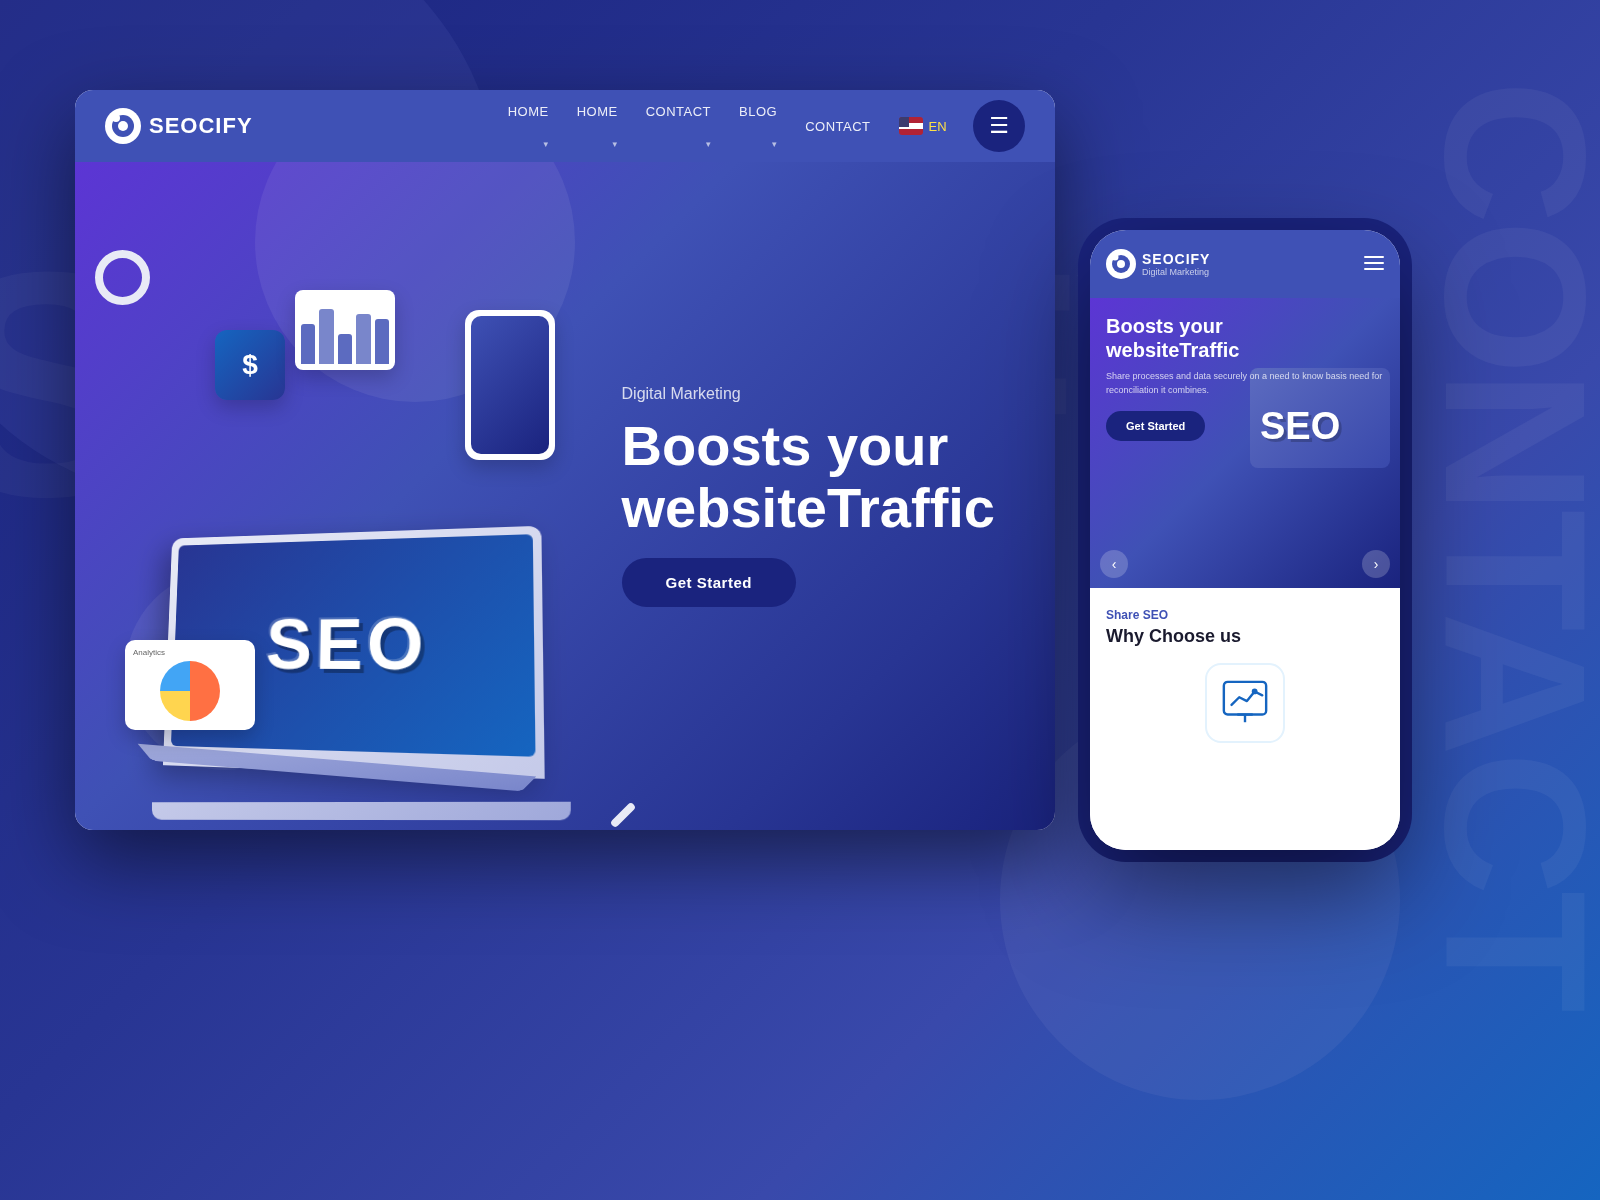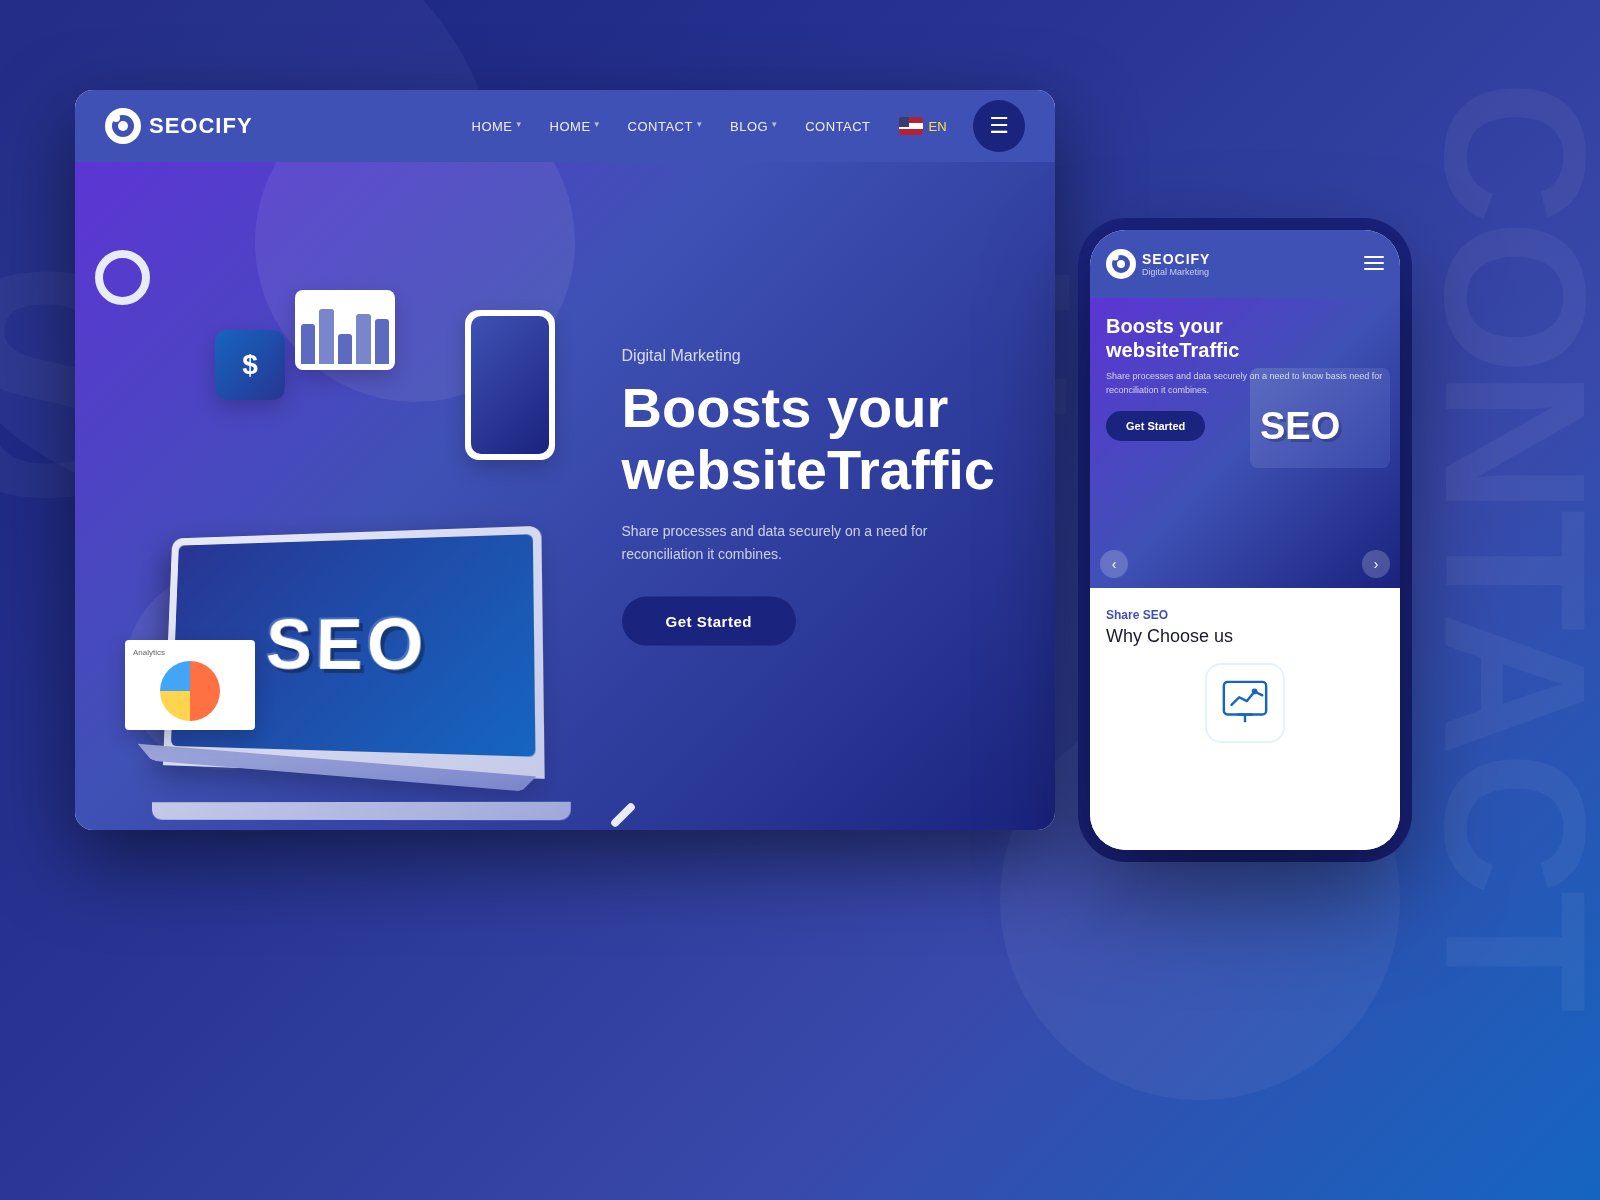--- a/index.html
+++ b/index.html
@@ -97,22 +97,23 @@
       align-items: center;
       gap: 28px;
       margin-left: auto;
       margin-right: 20px;
     }
     .nav-link {
       color: rgba(255,255,255,0.9);
       font-size: 13px;
       font-weight: 500;
       cursor: pointer;
-      display: flex; align-items: flex-start; gap: 4px;
+      display: flex; align-items: flex-end; gap: 20px;
       letter-spacing: 0.5px;
+      flex-direction: column;
     }
     .nav-chevron {
       font-size: 9px;
       opacity: 0.7;
     }
     .nav-lang {
       display: flex; align-items: center; gap: 6px;
       color: #fde047;
       font-size: 13px;
       font-weight: 500;
@@ -265,21 +266,21 @@
       left: 50px;
       width: 420px;
       height: 18px;
       background: linear-gradient(145deg, #c5cae9 0%, #9fa8da 100%);
       border-radius: 0 0 10px 10px;
       transform: perspective(600px) rotateY(-5deg);
     }
     
     .float-el {
       position: absolute;
-      border-radius: 4px;
+      border-radius: 10px;
       box-shadow: 0 8px 20px rgba(0,0,0,0.2);
     }
     .float-chart {
       bottom: 100px;
       left: 30px;
       width: 130px;
       height: 90px;
       background: white;
       display: flex; flex-direction: column;
       padding: 8px;
@@ -483,21 +484,21 @@
       height: 262px;
     }
     .mobile-section-label {
       font-size: 12px;
       font-weight: 700;
       color: #3f51b5;
       margin-bottom: 4px;
     }
     .mobile-section-title {
       font-size: 18px;
-      font-weight: 400;
+      font-weight: 700;
       color: #1a1a2e;
       margin-bottom: 16px;
     }
     .mobile-icon-box {
       width: 80px; height: 80px;
       border: 2px solid #e3f2fd;
       border-radius: 16px;
       display: flex; align-items: center; justify-content: center;
       margin: 0 auto;
     }
@@ -601,21 +602,20 @@
         <div class="magnify-handle"></div>
       </div>
     </div>
 
     <div class="hero-content">
       <p class="hero-subtitle">Digital Marketing</p>
       <h1 class="hero-title">
         <span>Boosts your</span><br>
         <span>websiteTraffic</span>
       </h1>
-      <p class="hero-desc">Share processes and data securely on a need for reconciliation it combines.</p>
       <button class="hero-btn">Get Started</button>
     </div>
   </div>
 
 </div>
 
 <div class="mobile-mockup">
 
   <nav class="mobile-nav">
     <div class="mobile-logo">

